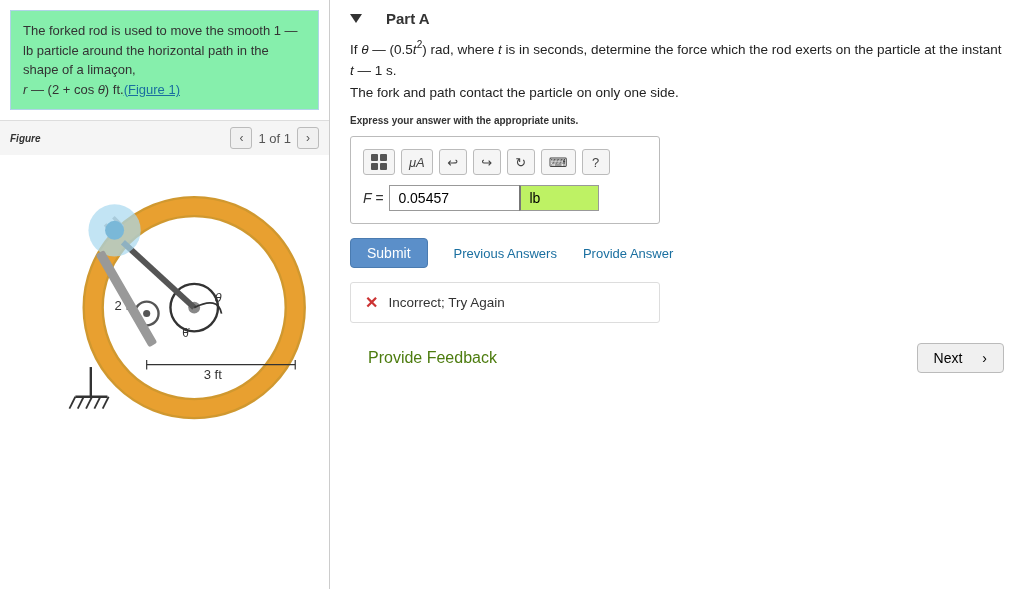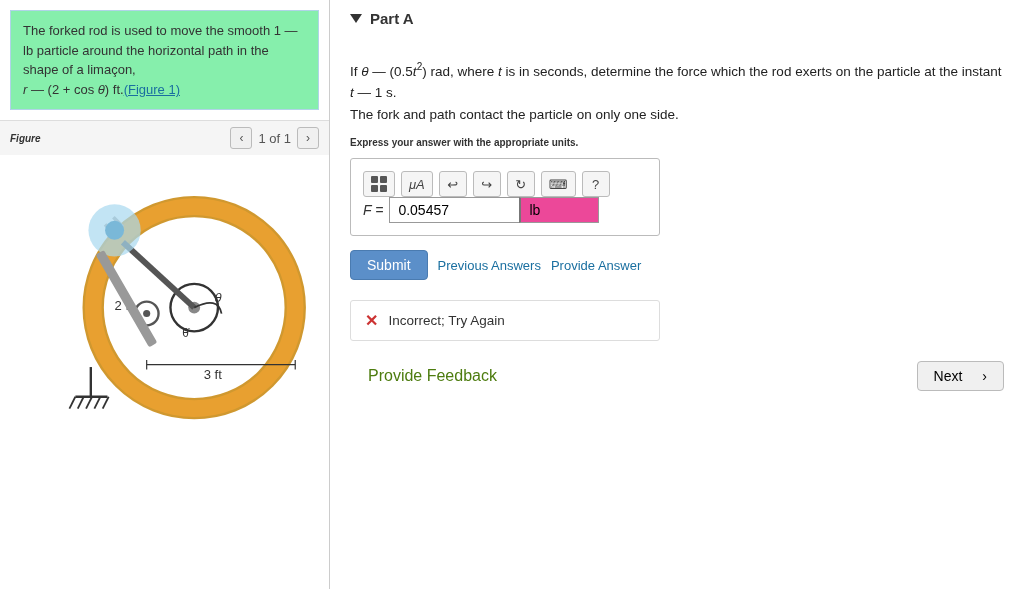--- a/index.html
+++ b/index.html
@@ -75,22 +75,22 @@
 
     
     .right-panel {
       flex: 1;
       overflow-y: auto;
       padding: 10px 20px 20px 20px;
     }
     .part-header {
       display: flex;
       align-items: center;
-      gap: 8px;
-      margin-bottom: 32px;
+      gap: 24px;
+      margin-bottom: 10px;
       font-size: 15px;
       font-weight: bold;
     }
     .triangle-icon {
       width: 0;
       height: 0;
       border-left: 6px solid transparent;
       border-right: 6px solid transparent;
       border-top: 9px solid #333;
       display: inline-block;
@@ -113,20 +113,21 @@
       border: 1px solid #bbb;
       border-radius: 3px;
       padding: 12px;
       margin-bottom: 14px;
       width: 310px;
     }
     .toolbar {
       display: flex;
       align-items: center;
       gap: 6px;
+      margin-bottom: 10px;
     }
     .tb-btn {
       border: 1px solid #bbb;
       background: #f5f5f5;
       border-radius: 3px;
       padding: 3px 7px;
       cursor: pointer;
       font-size: 13px;
       color: #444;
       display: flex;
@@ -155,30 +156,30 @@
       font-size: 14px;
       width: 130px;
       outline: none;
     }
     .unit-field {
       border: 1px solid #999;
       border-left: 2px solid #777;
       padding: 4px 8px;
       font-size: 14px;
       width: 80px;
-      background: #ec4899;
+      background: #bef264;
       outline: none;
     }
 
     
     .btn-row {
       display: flex;
       align-items: center;
-      gap: 10px;
-      margin-bottom: 20px;
+      gap: 26px;
+      margin-bottom: 14px;
     }
     .submit-btn {
       background: #5b8fc9;
       color: #fff;
       border: 1px solid #4a7bb0;
       border-radius: 4px;
       padding: 6px 16px;
       font-size: 14px;
       cursor: pointer;
     }

